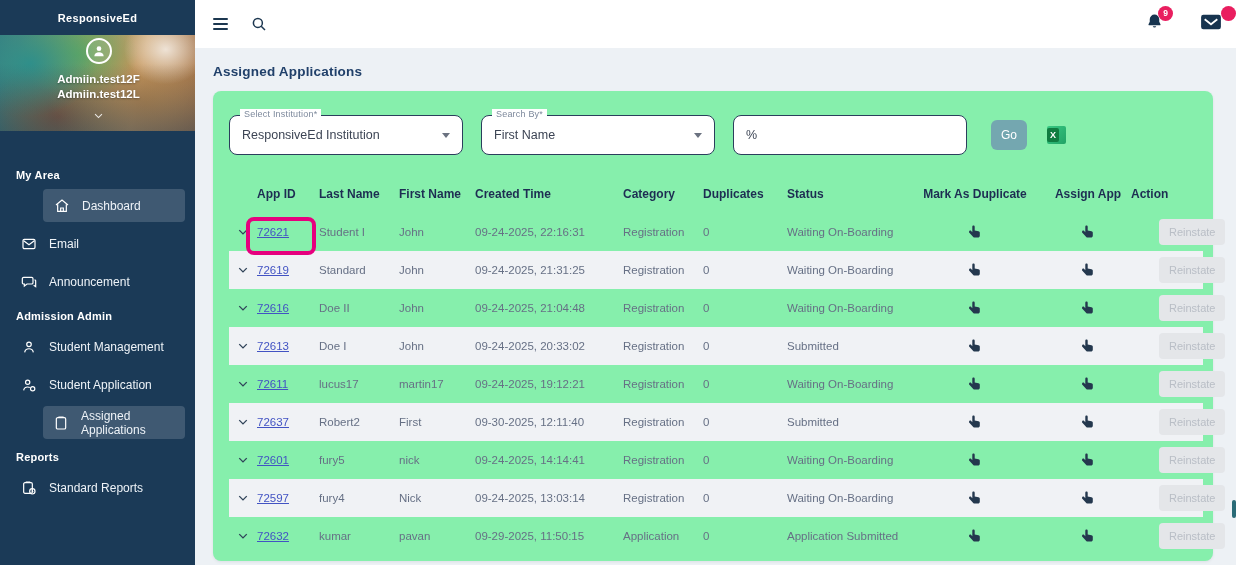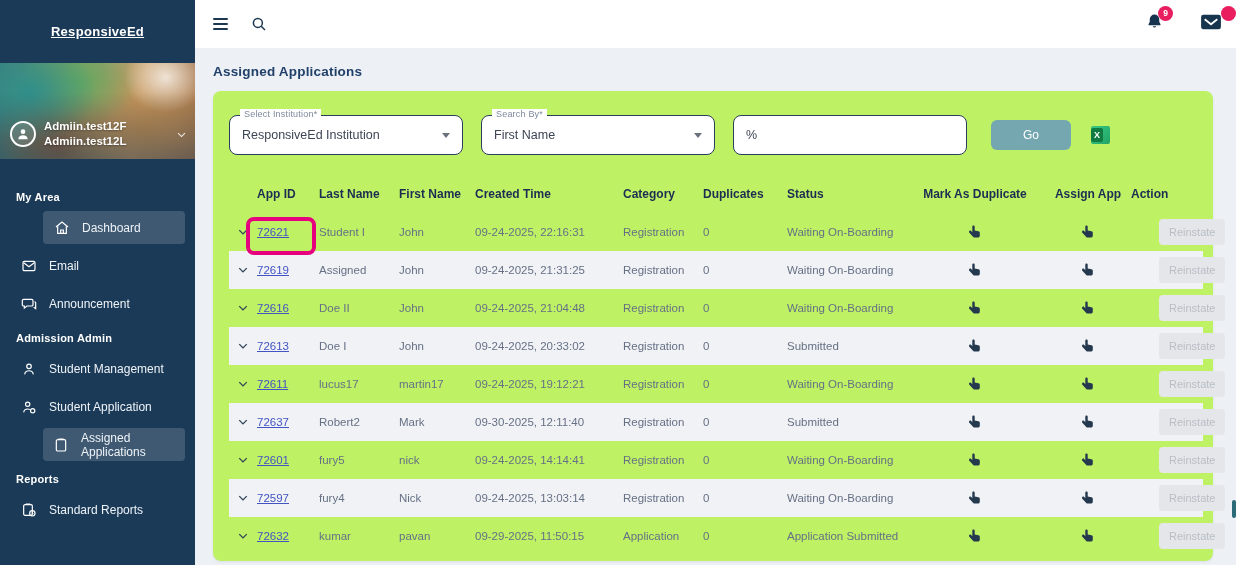--- a/index.html
+++ b/index.html
@@ -2,63 +2,63 @@
 <html><head>
 <meta charset="utf-8">
 <style>
   * { margin:0; padding:0; box-sizing:border-box; }
   html,body { width:1236px; height:565px; overflow:hidden; }
   body { font-family:"Liberation Sans","DejaVu Sans",sans-serif; background:#edf1f5; }
   .app { display:flex; width:1236px; height:565px; }
 
   
   .sidebar { width:195px; min-width:195px; background:#1b3a57; color:#fff; display:flex; flex-direction:column; height:565px; }
-  .brand { height:63px; display:flex; align-items:center; justify-content:center; font-size:13px; font-weight:bold; letter-spacing:.3px;text-decoration:underline; }
+  .brand { height:35px; display:flex; align-items:center; justify-content:center; font-size:11px; font-weight:bold; letter-spacing:.3px; }
   .profile { height:96px; position:relative; cursor:pointer;
     background:
       radial-gradient(60px 50px at 85% 15%, rgba(255,255,255,.75), rgba(255,255,255,0) 70%),
       radial-gradient(90px 70px at 15% 30%, #2f8f8a, rgba(47,143,138,0) 75%),
       radial-gradient(80px 60px at 40% 20%, #66a95e, rgba(102,169,94,0) 75%),
       radial-gradient(120px 90px at 75% 70%, #c08a4c, rgba(192,138,76,0) 80%),
       radial-gradient(90px 70px at 30% 85%, #8a5a3b, rgba(138,90,59,0) 80%),
       linear-gradient(100deg,#3b7f80 0%, #7d9a6a 35%, #caa06a 70%, #9a6a45 100%);
   }
   .profile::after { content:""; position:absolute; inset:0; background:linear-gradient(180deg, rgba(27,58,87,0) 30%, rgba(27,58,87,.45) 100%); }
-  .profile-inner { position:absolute; left:10px; right:8px; bottom:10px; display:flex; align-items:center; gap:8px; z-index:2; }
+  .profile-inner { position:absolute; left:10px; right:8px; bottom:10px; display:flex; align-items:center; gap:8px; z-index:2;flex-direction:column; }
   .avatar { width:26px; height:26px; min-width:26px; border-radius:50%; border:2px solid #fff; display:flex; align-items:center; justify-content:center; background:rgba(255,255,255,.12); }
   .uname { font-size:11.5px; font-weight:bold; line-height:1.3; text-shadow:0 1px 2px rgba(0,0,0,.35); flex:1; }
   .profile-caret { opacity:.85; }
-  nav { padding-top:20px; }
+  nav { padding-top:26px; }
   .sec { font-size:11px; font-weight:bold; color:#ffffff; margin:12px 0 8px 16px; letter-spacing:.2px; }
   .item { display:flex; align-items:center; gap:12px; height:33px; margin:5px 10px; padding:0 10px; border-radius:4px; font-size:12px; color:#eef3f8; cursor:pointer; }
   .item .nicon { display:flex; align-items:center; justify-content:center; width:17px; }
   .item.active { background:rgba(255,255,255,.16);margin-left:43px; }
 
   
   .main { flex:1; display:flex; flex-direction:column; position:relative; }
   .topbar { height:48px; background:#ffffff; display:flex; align-items:center; padding:0 14px 0 18px; color:#1c3750; }
   .burger { display:flex; flex-direction:column; gap:3px; cursor:pointer; margin-right:22px; }
   .burger span { width:15px; height:2px; background:#1c3750; border-radius:1px; }
   .tb-icon { cursor:pointer; display:flex; align-items:center; }
   .tb-spacer { flex:1; }
   .badge-wrap { position:relative; margin-left:26px; cursor:pointer; }
   .nbadge { position:absolute; top:-7px; right:-9px; background:#e91e5f; color:#fff; font-size:8.5px; font-weight:bold; min-width:15px; height:15px; border-radius:50%; display:flex; align-items:center; justify-content:center; }
   .mail-badge { position:absolute; top:-7px; right:-14px; width:15px; height:15px; border-radius:50%; background:#e91e5f; }
   .content { flex:1; background:#edf1f5; padding:14px 8px 0 18px; overflow:hidden; }
   .page-title { font-size:13.5px; font-weight:bold; color:#21406a; margin:2px 0 12px 0; letter-spacing:.2px; }
 
-  .card { background:#bef264; border-radius:8px; box-shadow:0 1px 3px rgba(20,40,70,.08); width:1000px; height:470px; padding:24px 10px 0 16px; }
+  .card { background:#86efac; border-radius:8px; box-shadow:0 1px 3px rgba(20,40,70,.08); width:1000px; height:470px; padding:24px 10px 0 16px; }
 
   
   .filters { display:flex; align-items:center; gap:18px; margin-bottom:32px; }
   .field { position:relative; width:234px; height:40px; border:1.5px solid #2b3e5c; border-radius:8px; display:flex; align-items:center; padding:0 12px; cursor:pointer; background:#fff; }
   .field .flabel { position:absolute; top:-7px; left:10px; background:#fff; padding:0 4px; font-size:9px; color:#7d899c; letter-spacing:.2px; }
   .field .fvalue { font-size:12.5px; color:#3c4454; flex:1; }
   .field .caret { width:0; height:0; border-left:4px solid transparent; border-right:4px solid transparent; border-top:5px solid #6b7280; }
-  .go-btn { margin-left:6px; background:#74a7b0; color:#fff; border:none; border-radius:6px; font-size:12px; padding:8px 32px; cursor:pointer; font-family:inherit; }
+  .go-btn { margin-left:6px; background:#74a7b0; color:#fff; border:none; border-radius:6px; font-size:12px; padding:8px 10px; cursor:pointer; font-family:inherit; }
   .excel { width:19px; height:18px; position:relative; cursor:pointer; margin-left:2px; background:linear-gradient(135deg,#38c983 0%, #21a366 100%); border-radius:2px; }
   .excel::before { content:"X"; position:absolute; left:0; top:2px; width:12px; height:14px; background:#107c41; border-radius:2px; color:#fff; font-size:9px; font-weight:bold; display:flex; align-items:center; justify-content:center; }
 
   
   .grid { display:grid; grid-template-columns:28px 62px 80px 76px 148px 80px 84px 118px 140px 86px 1fr; align-items:center; }
   .thead { font-size:12px; font-weight:bold; color:#1d2d52; padding-bottom:12px; }
   .trow { height:38px; font-size:11.5px; color:#667085; }
   .trow.alt { background:#f0f2f5; }
   .chev { display:flex; align-items:center; justify-content:center; cursor:pointer; color:#2f4358; }
   .appid { color:#4253c3; text-decoration:underline; cursor:pointer; font-size:11.5px; }
@@ -281,21 +281,21 @@
 
   <div class="grid trow alt">
     <span class="chev">
       <svg width="12" height="12" viewBox="0 0 16 16" fill="none" stroke="currentColor" stroke-width="1.8">
                   <polyline points="3,5.5 8,10.5 13,5.5"></polyline>
                 </svg>
     </span>
     <span class="appid-wrap">
                 <a class="appid">72619</a>
               </span>
-    <span>Assigned</span>
+    <span>Standard</span>
     <span>John</span>
     <span>09-24-2025, 21:31:25</span>
     <span>Registration</span>
     <span>0</span>
     <span>Waiting On-Boarding</span>
     <span class="icon-cell">
       <svg width="16" height="16" viewBox="0 0 16 16" fill="#24384e">
                   <path d="M6.5 1.6c-.7 0-1.2.55-1.2 1.25V8.2L4.2 7c-.5-.55-1.35-.6-1.85-.1-.5.5-.5 1.3 0 1.8l3.9 4.3c.35.4.85.6 1.35.6h3.3c1.05 0 1.9-.85 1.9-1.9V8.6c0-.75-.55-1.35-1.3-1.45L7.7 6.6V2.85c0-.7-.5-1.25-1.2-1.25Z"></path>
                 </svg>
     </span>
@@ -402,21 +402,21 @@
   <div class="grid trow alt">
     <span class="chev">
       <svg width="12" height="12" viewBox="0 0 16 16" fill="none" stroke="currentColor" stroke-width="1.8">
                   <polyline points="3,5.5 8,10.5 13,5.5"></polyline>
                 </svg>
     </span>
     <span class="appid-wrap">
                 <a class="appid">72637</a>
               </span>
     <span>Robert2</span>
-    <span>Mark</span>
+    <span>First</span>
     <span>09-30-2025, 12:11:40</span>
     <span>Registration</span>
     <span>0</span>
     <span>Submitted</span>
     <span class="icon-cell">
       <svg width="16" height="16" viewBox="0 0 16 16" fill="#24384e">
                   <path d="M6.5 1.6c-.7 0-1.2.55-1.2 1.25V8.2L4.2 7c-.5-.55-1.35-.6-1.85-.1-.5.5-.5 1.3 0 1.8l3.9 4.3c.35.4.85.6 1.35.6h3.3c1.05 0 1.9-.85 1.9-1.9V8.6c0-.75-.55-1.35-1.3-1.45L7.7 6.6V2.85c0-.7-.5-1.25-1.2-1.25Z"></path>
                 </svg>
     </span>
     <span class="icon-cell">

